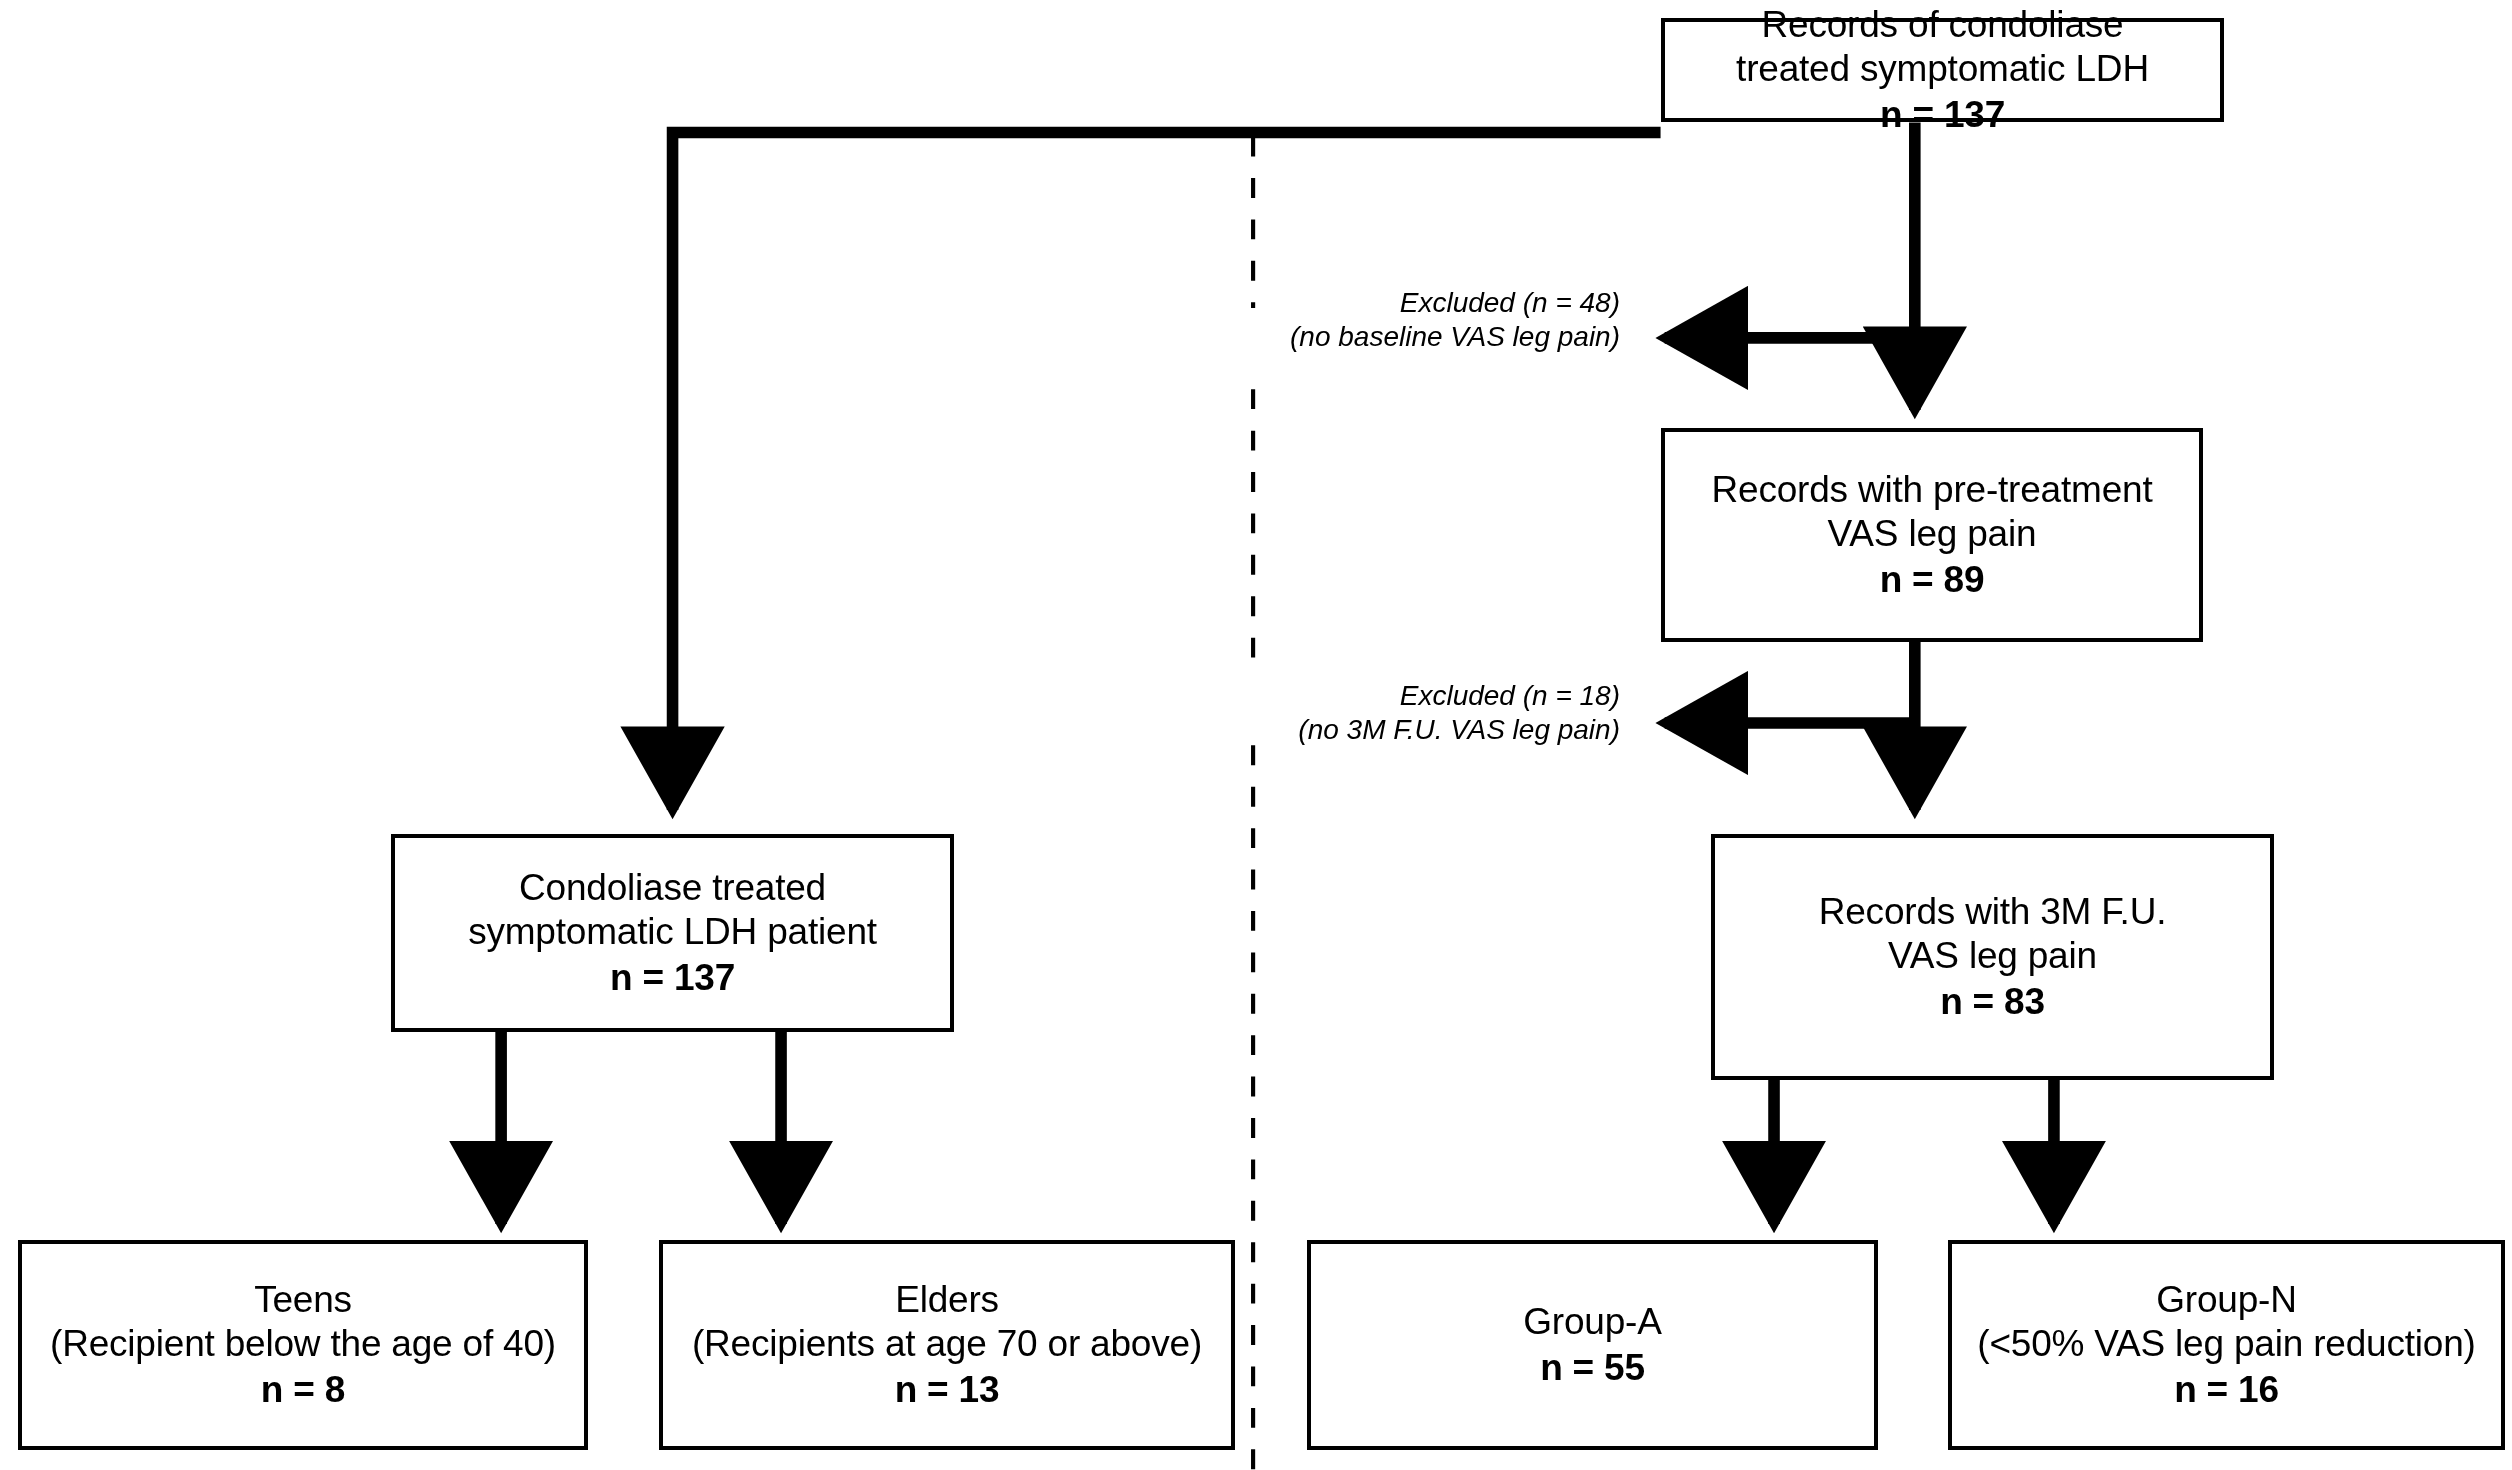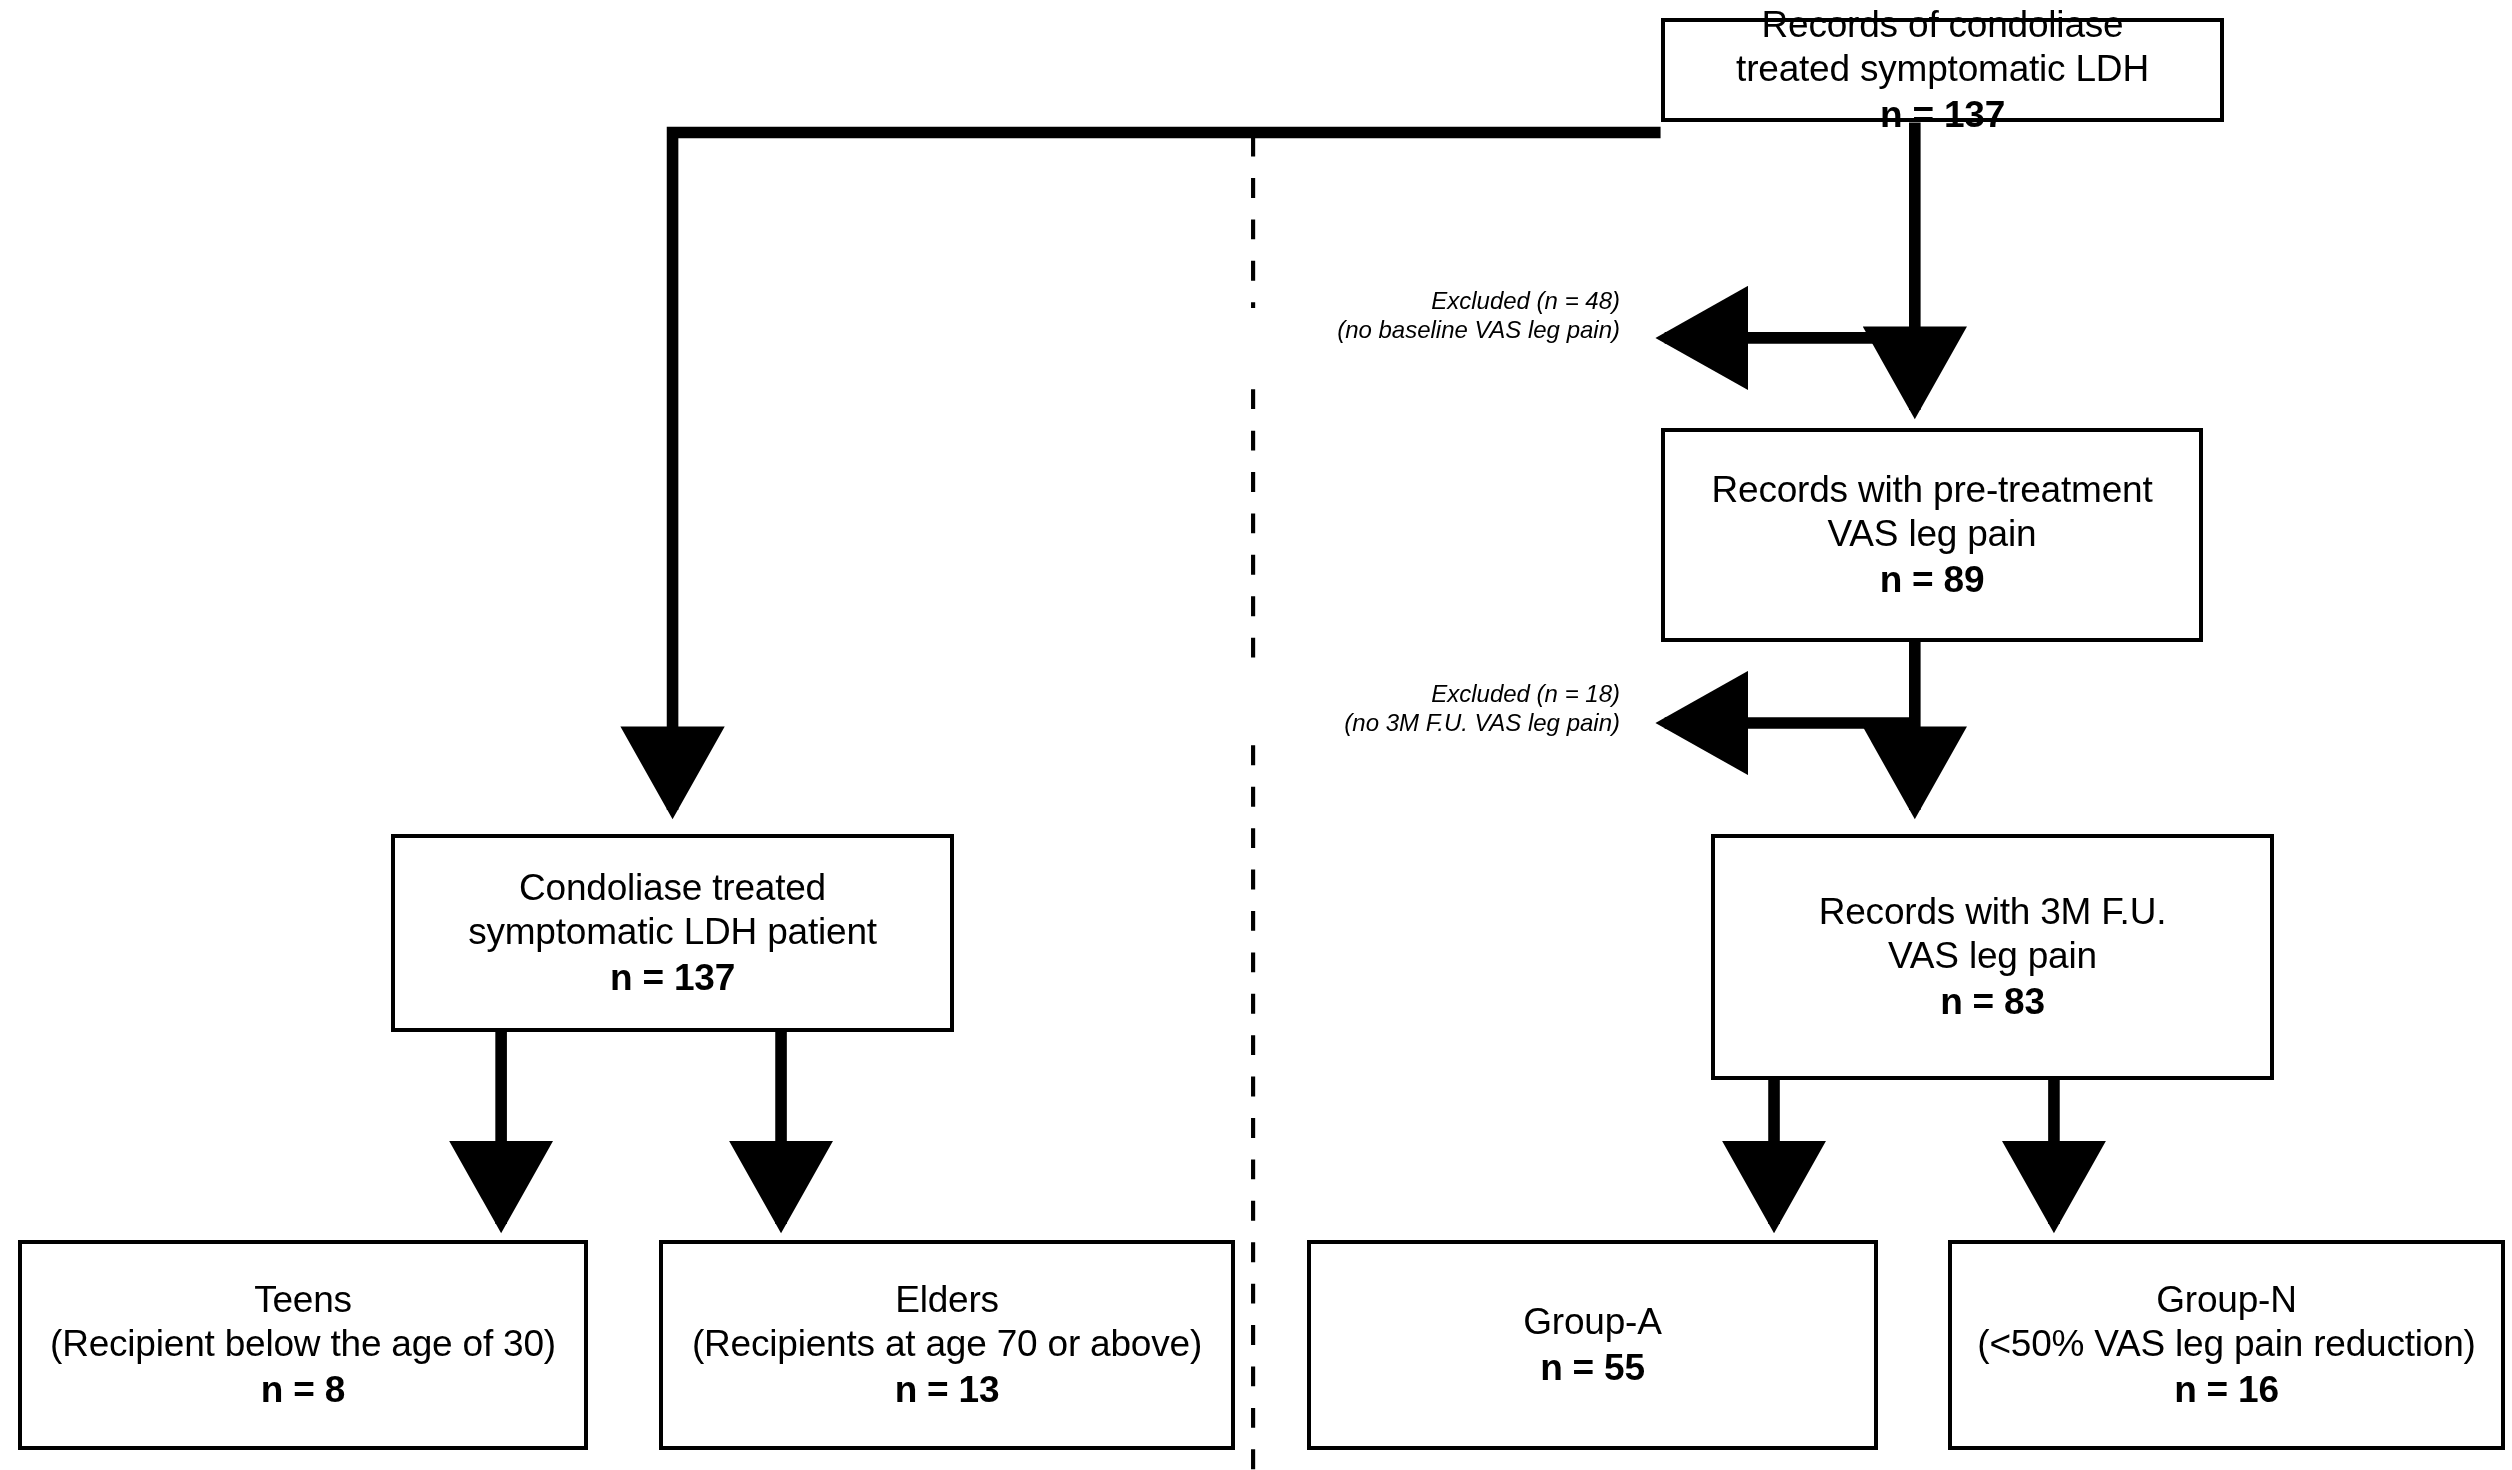--- a/index.html
+++ b/index.html
@@ -46,21 +46,21 @@
     white-space: nowrap;
   }
   .node-line.count {
     font-weight: bold;
     margin-top: 1.7px;
   }
   .note-label {
     position: absolute;
     text-align: right;
     font-style: italic;
-    font-size: 24px;
+    font-size: 28px;
     line-height: 1.22;
     white-space: nowrap;
   }
   .note-label span {
     display: block;
   }
 </style>
 </head>
 <body>
 
@@ -113,21 +113,21 @@
   </div>
 
   <div class="node-box" style="left:391px; top:834px; width:563px; height:198px;">
     <span class="node-line">Condoliase treated</span>
     <span class="node-line">symptomatic LDH patient</span>
     <span class="node-line count">n = 137</span>
   </div>
 
   <div class="node-box" style="left:18px; top:1240px; width:570px; height:210px;">
     <span class="node-line">Teens</span>
-    <span class="node-line">(Recipient below the age of 30)</span>
+    <span class="node-line">(Recipient below the age of 40)</span>
     <span class="node-line count">n = 8</span>
   </div>
 
   <div class="node-box" style="left:659px; top:1240px; width:576px; height:210px;">
     <span class="node-line">Elders</span>
     <span class="node-line">(Recipients at age 70 or above)</span>
     <span class="node-line count">n = 13</span>
   </div>
 
   <div class="node-box" style="left:1307px; top:1240px; width:571px; height:210px;">

